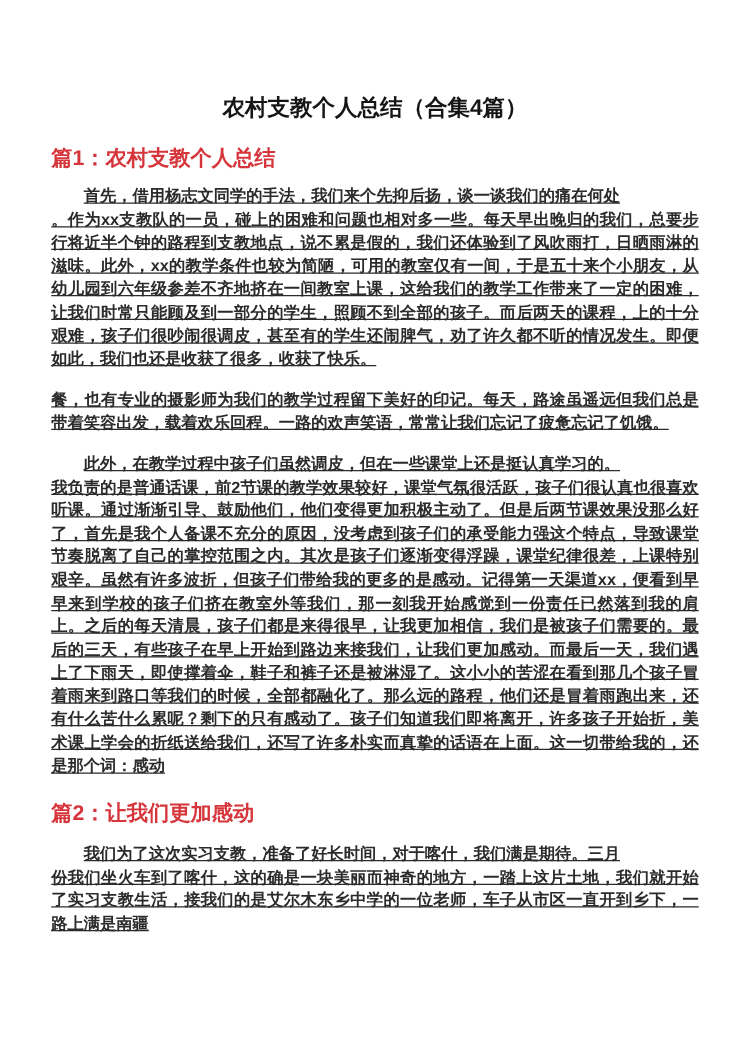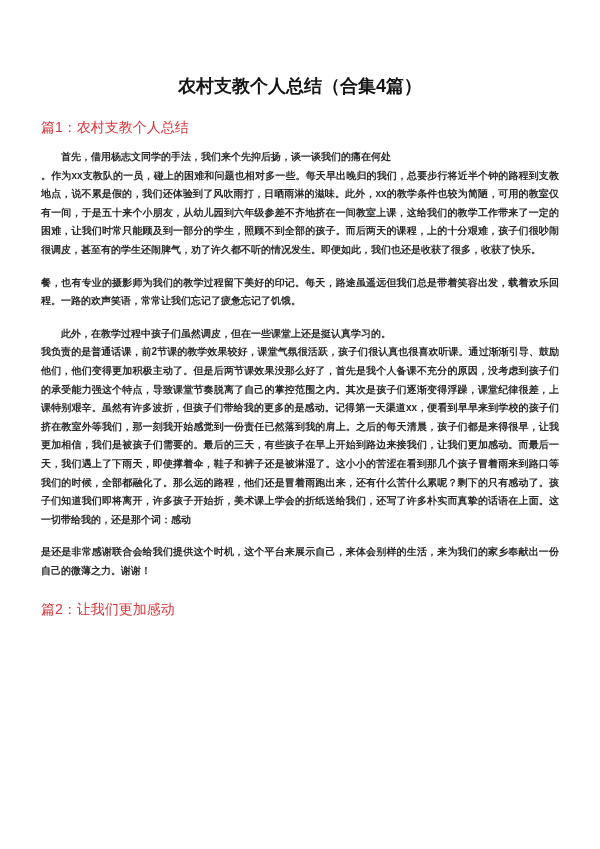--- a/index.html
+++ b/index.html
@@ -24,33 +24,34 @@
   .doc-title {
     margin: 0;
     font-size: 18px;
     line-height: 24px;
     font-weight: 700;
     text-align: center;
     color: #151515;
   }
   .section-heading {
     margin: 20px 0 0 0;
-    font-size: 14px;
+    font-size: 17px;
     line-height: 18px;
-    font-weight: 400;
+    font-weight: 700;
     color: var(--heading-red, #d6363b);
   }
   .para {
     margin: 14px 0 0 0;
-    font-size: 10px;
+    font-size: 13px;
     line-height: 18.6px;
     text-align: justify;
     color: var(--text, #2b2b2b);
     font-weight: 600;
     letter-spacing: 0;
+    text-decoration: underline;
   }
   .para:first-of-type { margin-top: 12px; }
   .lead-line {
     display: block;
     text-indent: 2em;
   }
 </style>
 </head>
 <body>
 
@@ -66,19 +67,22 @@
 
   <p class="para">
     <span class="para-body">餐，也有专业的摄影师为我们的教学过程留下美好的印记。每天，路途虽遥远但我们总是带着笑容出发，载着欢乐回程。一路的欢声笑语，常常让我们忘记了疲惫忘记了饥饿。</span>
   </p>
 
   <p class="para">
     <span class="lead-line">此外，在教学过程中孩子们虽然调皮，但在一些课堂上还是挺认真学习的。</span><span class="para-body">我负责的是普通话课，前2节课的教学效果较好，课堂气氛很活跃，孩子们很认真也很喜欢听课。通过渐渐引导、鼓励他们，他们变得更加积极主动了。但是后两节课效果没那么好了，首先是我个人备课不充分的原因，没考虑到孩子们的承受能力强这个特点，导致课堂节奏脱离了自己的掌控范围之内。其次是孩子们逐渐变得浮躁，课堂纪律很差，上课特别艰辛。虽然有许多波折，但孩子们带给我的更多的是感动。记得第一天渠道xx，便看到早早来到学校的孩子们挤在教室外等我们，那一刻我开始感觉到一份责任已然落到我的肩上。之后的每天清晨，孩子们都是来得很早，让我更加相信，我们是被孩子们需要的。最后的三天，有些孩子在早上开始到路边来接我们，让我们更加感动。而最后一天，我们遇上了下雨天，即使撑着伞，鞋子和裤子还是被淋湿了。这小小的苦涩在看到那几个孩子冒着雨来到路口等我们的时候，全部都融化了。那么远的路程，他们还是冒着雨跑出来，还有什么苦什么累呢？剩下的只有感动了。孩子们知道我们即将离开，许多孩子开始折，美术课上学会的折纸送给我们，还写了许多朴实而真挚的话语在上面。这一切带给我的，还是那个词：感动</span>
   </p>
 
   <p class="para">
-    <span class="para-body">是还是非常感谢联合会给我们提供这个时机，这个平台来展示自己，来体会别样的生活，来为我们的家乡奉献出一份自己的微薄之力。谢谢！</span>
+    
   </p>
 
   <h2 class="section-heading">篇2：让我们更加感动</h2>
 
+  <p class="para">
+    <span class="lead-line">我们为了这次实习支教，准备了好长时间，对于喀什，我们满是期待。三月</span><span class="para-body">份我们坐火车到了喀什，这的确是一块美丽而神奇的地方，一踏上这片土地，我们就开始了实习支教生活，接我们的是艾尔木东乡中学的一位老师，车子从市区一直开到乡下，一路上满是南疆</span>
+  </p>
 
 </div>
 
 </body></html>

